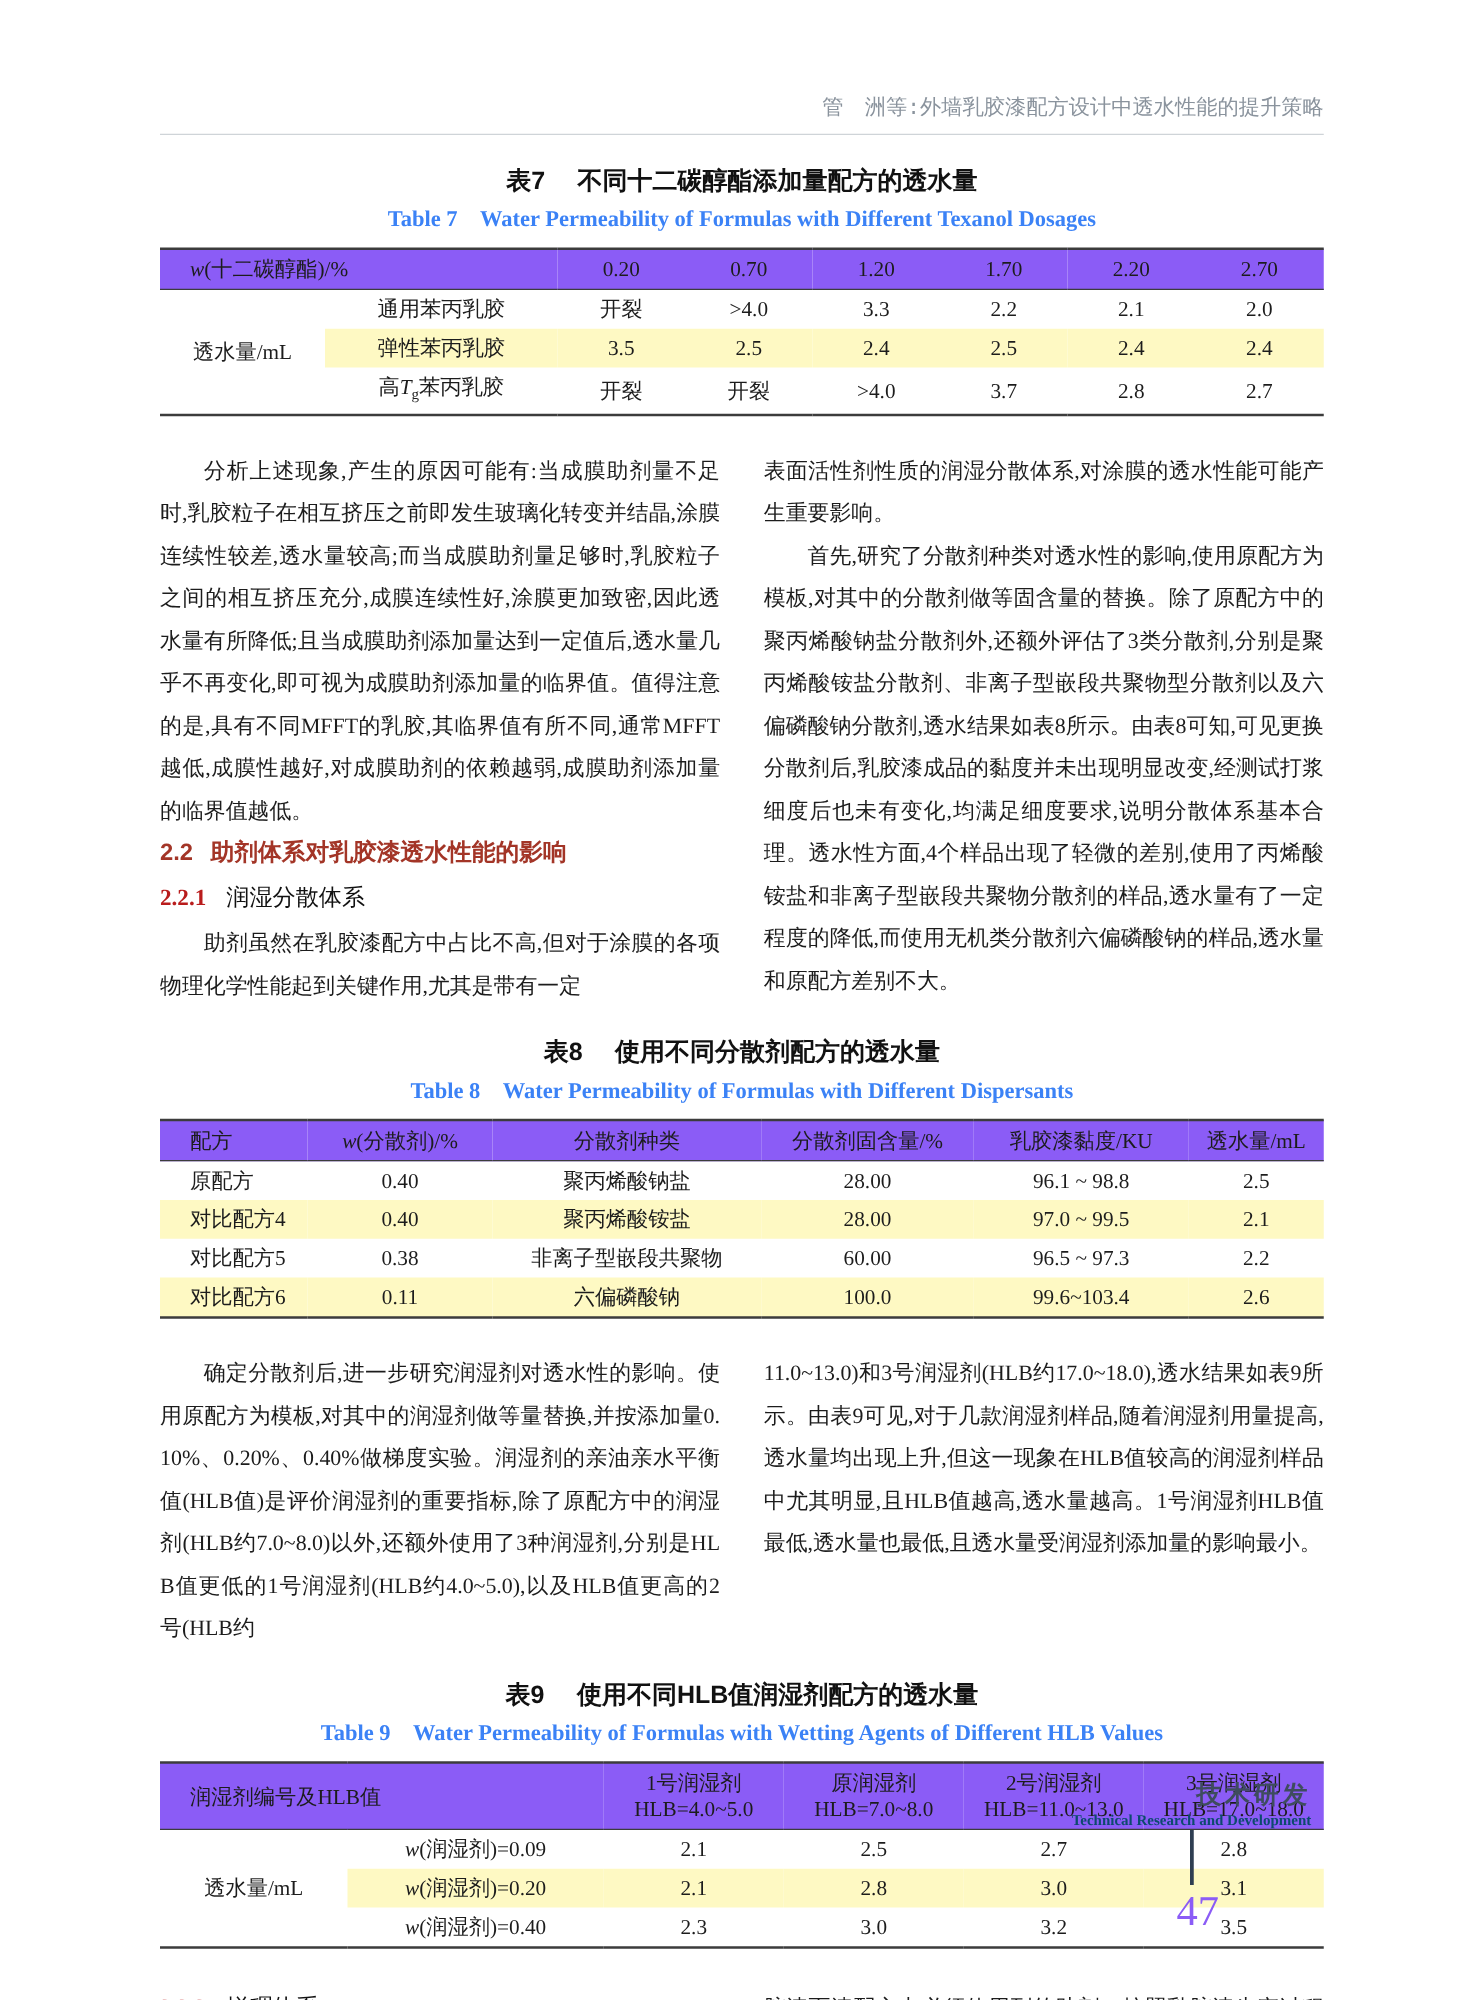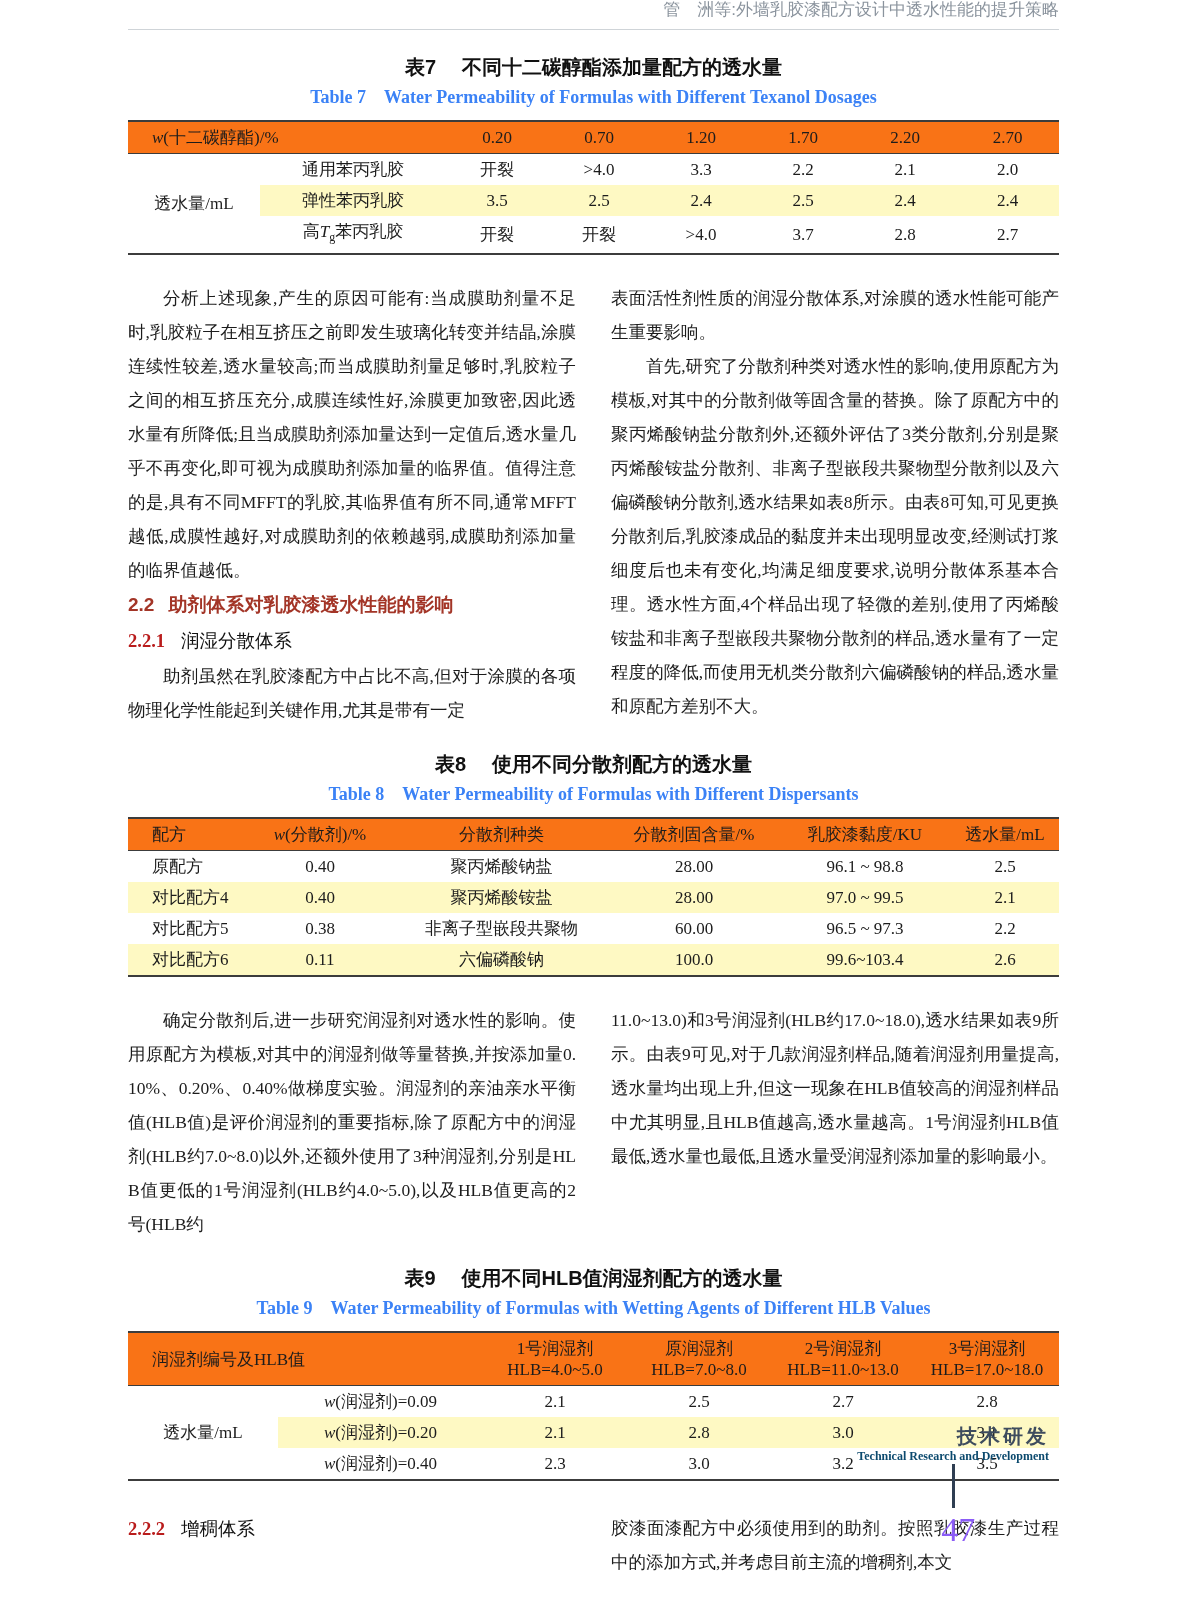--- a/index.html
+++ b/index.html
@@ -8,22 +8,23 @@
     width:1187px;height:1600px;
     background:#ffffff;
     font-family:"Liberation Serif","DejaVu Serif",serif;
     color:#1c1c1c;
     overflow:hidden;
   }
   .content{margin:0 128px;width:931px;}
 
   
   .runhead{
+    padding-top:78px;
     text-align:right;
-    font-family:Liberation Sans, sans-serif;
+    font-family:Liberation Mono, monospace;
     font-size:17px;color:#8a939d;line-height:20px;
   }
   .runrule{border:none;border-top:1px solid #cfd4d8;margin:9px 0 0 0;}
 
   
   .tcap-zh{
     margin-top:24px;text-align:center;
     font-family:"Liberation Sans","DejaVu Sans",sans-serif;
     font-weight:bold;font-size:20px;color:#111;line-height:26px;
   }
@@ -39,21 +40,21 @@
     margin-top:12px;
     border-collapse:collapse;width:931px;
     font-size:17px;line-height:21px;
     border-top:2.5px solid #3c3c3c;
     border-bottom:2.5px solid #3c3c3c;
   }
   table.jtab th,table.jtab td{
     font-weight:normal;text-align:center;vertical-align:middle;
     padding:5px 4px;
   }
-  tr.thead{background:#f97316;margin-top:25px;}
+  tr.thead{background:#8b5cf6;margin-top:25px;}
   tr.thead th{border-bottom:1.5px solid #3c3c3c;}
   td.pink,th.pink{background:#fef9c3;}
   .cell-left{text-align:left !important;padding-left:24px !important;}
   .wvar{font-style:italic;font-family:"Liberation Serif","DejaVu Serif",serif;}
   sub{font-size:12px;}
 
   
   .cols{display:flex;gap:35px;margin-top:26px;}
   .col{width:448px;flex:none;text-align:justify;font-size:17.5px;line-height:34px;}
   .col p{margin:0;word-break:break-all;}

